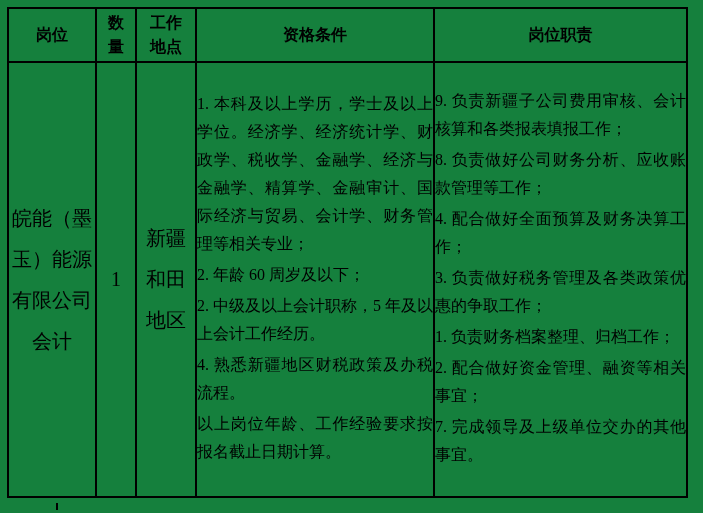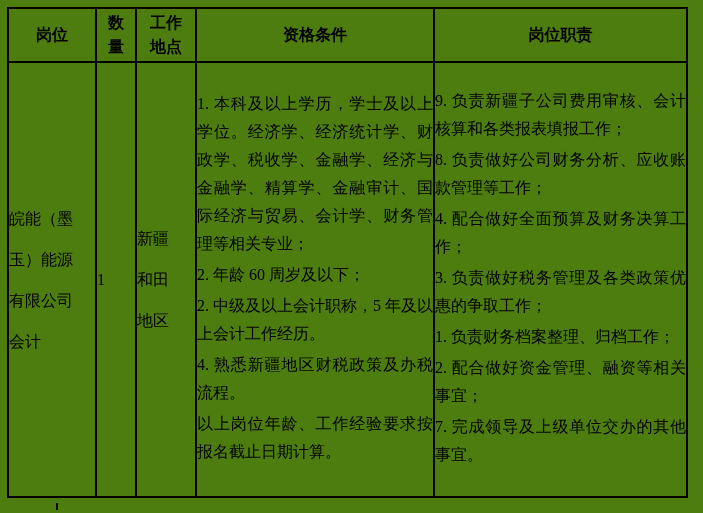--- a/index.html
+++ b/index.html
@@ -4,21 +4,21 @@
 <style>
   html, body {
     margin: 0;
     padding: 0;
     background: #ffffff;
   }
   .page {
     position: relative;
     width: 703px;
     height: 513px;
-    background: #4d7c0f;
+    background: #15803d;
     font-family: "Liberation Serif", "DejaVu Serif", serif;
     color: #000000;
     overflow: hidden;
   }
   table.job-table {
     position: absolute;
     left: 7px;
     top: 7px;
     width: 679px;
     border-collapse: collapse;
@@ -35,21 +35,22 @@
     font-weight: bold;
     text-align: center;
     white-space: pre-line;
     line-height: 24px;
     height: 52px;
   }
   .body-row td {
     height: 433px;
   }
   .cell-center {
-    font-size: 16px;
+    font-size: 20px;
+    text-align: center;
     white-space: pre-line;
     line-height: 41px;
     margin-left: 36px;
   }
   .cell-text {
     font-size: 16px;
     line-height: 28px;
     text-align: justify;
     padding: 4px 9px 4px 9px;
   }

